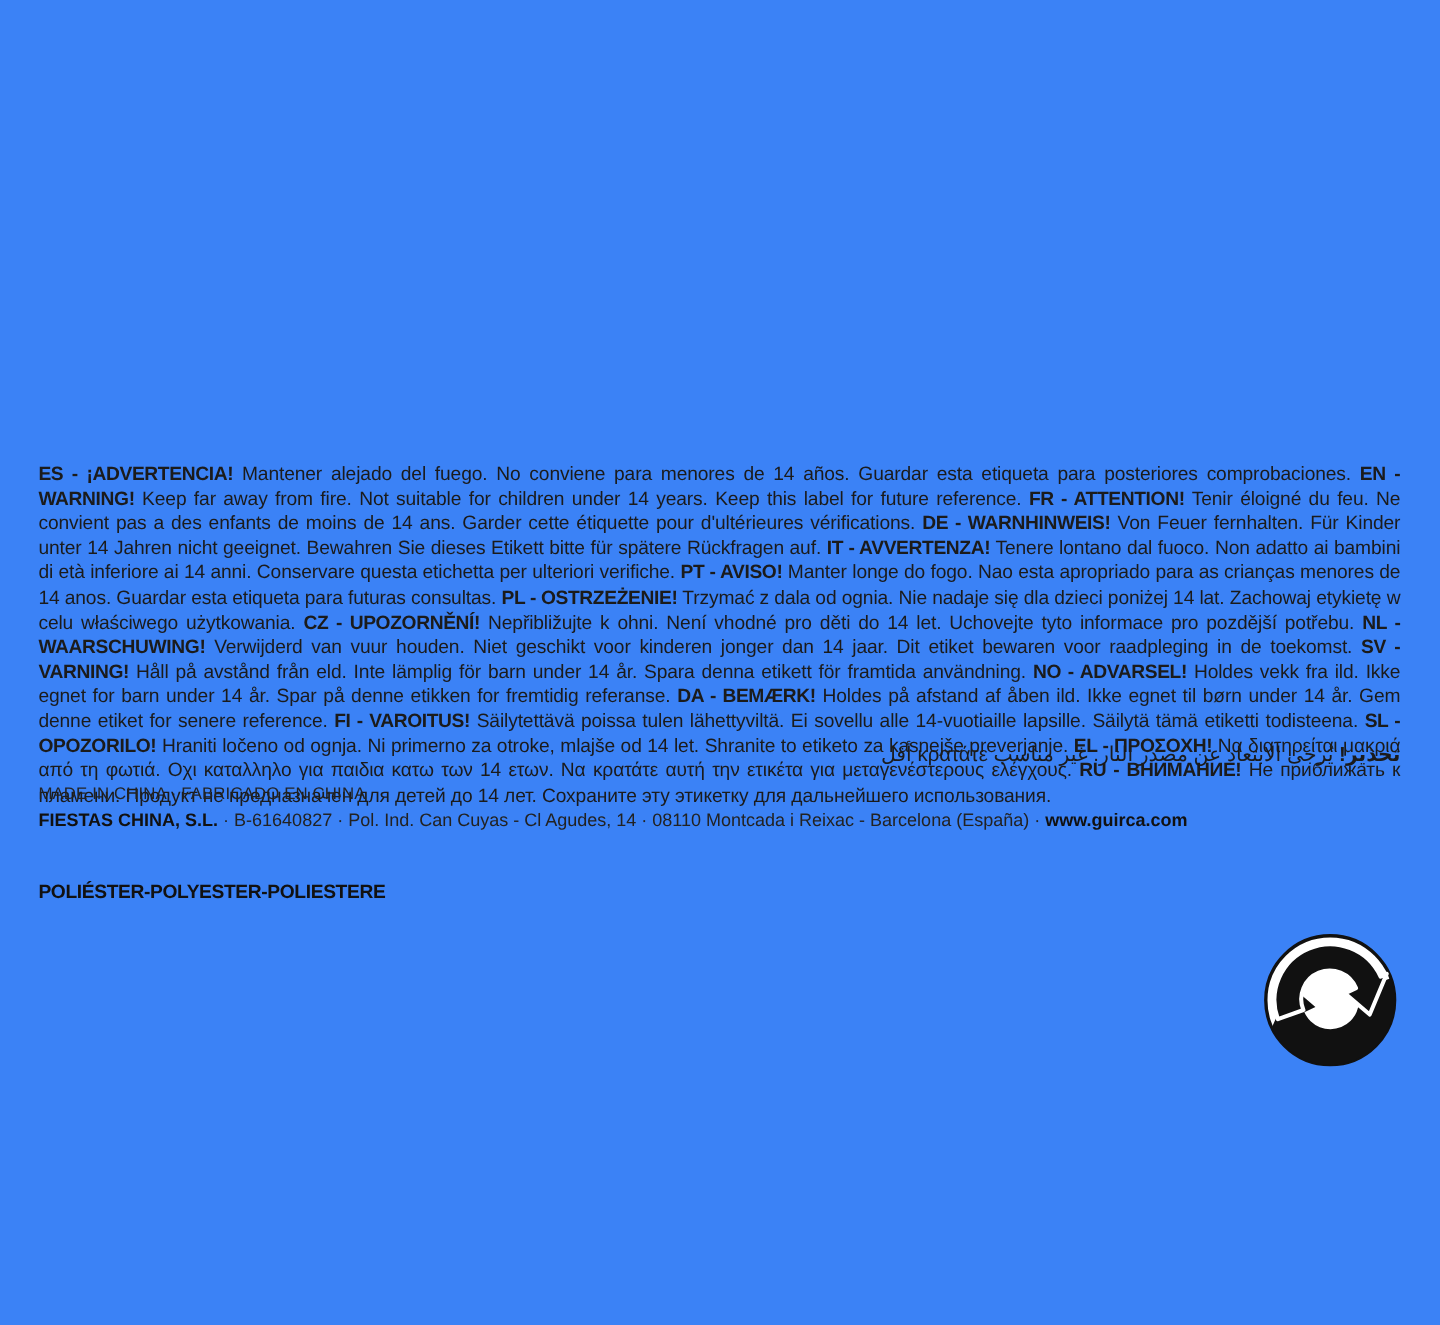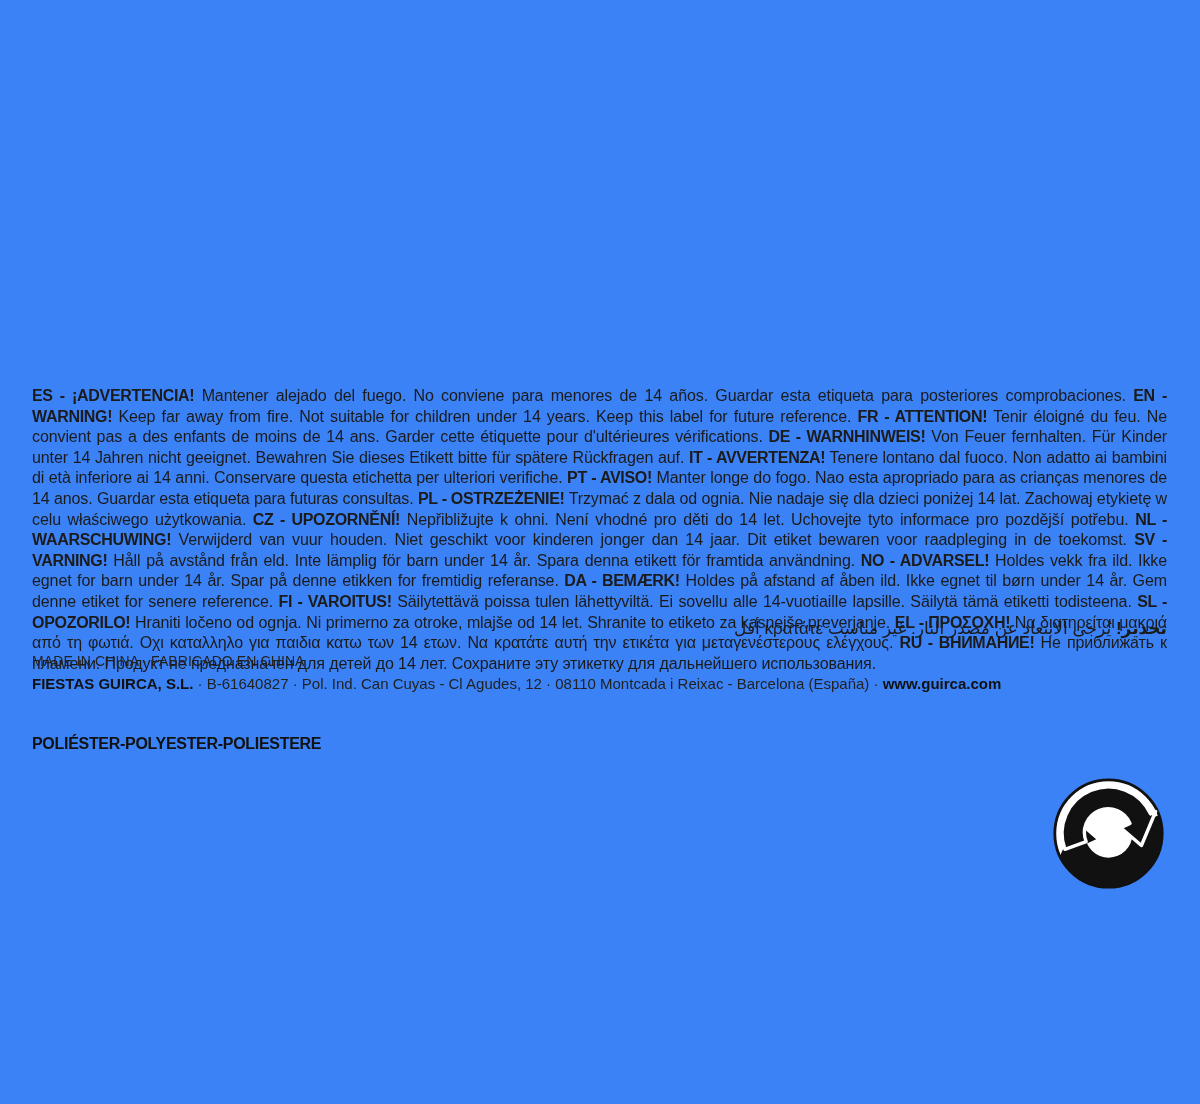--- a/index.html
+++ b/index.html
@@ -91,21 +91,21 @@
 
   <p class="warnings"><b>ES - ¡ADVERTENCIA!</b><span> Mantener alejado del fuego. No conviene para menores de 14 años. Guardar esta etiqueta para posteriores comprobaciones. </span><b>EN - WARNING!</b><span> Keep far away from fire. Not suitable for children under 14 years. Keep this label for future reference. </span><b>FR - ATTENTION!</b><span> Tenir éloigné du feu. Ne convient pas a des enfants de moins de 14 ans. Garder cette étiquette pour d'ultérieures vérifications. </span><b>DE - WARNHINWEIS!</b><span> Von Feuer fernhalten. Für Kinder unter 14 Jahren nicht geeignet. Bewahren Sie dieses Etikett bitte für spätere Rückfragen auf. </span><b>IT - AVVERTENZA!</b><span> Tenere lontano dal fuoco. Non adatto ai bambini di età inferiore ai 14 anni. Conservare questa etichetta per ulteriori verifiche. </span><b>PT - AVISO!</b><span> Manter longe do fogo. Nao esta apropriado para as crianças menores de 14 anos. Guardar esta etiqueta para futuras consultas. </span><b>PL - OSTRZEŻENIE!</b><span> Trzymać z dala od ognia. Nie nadaje się dla dzieci poniżej 14 lat. Zachowaj etykietę w celu właściwego użytkowania. </span><b>CZ - UPOZORNĚNÍ!</b><span> Nepřibližujte k ohni. Není vhodné pro děti do 14 let. Uchovejte tyto informace pro pozdější potřebu. </span><b>NL - WAARSCHUWING!</b><span> Verwijderd van vuur houden. Niet geschikt voor kinderen jonger dan 14 jaar. Dit etiket bewaren voor raadpleging in de toekomst. </span><b>SV - VARNING!</b><span> Håll på avstånd från eld. Inte lämplig för barn under 14 år. Spara denna etikett för framtida användning. </span><b>NO - ADVARSEL!</b><span> Holdes vekk fra ild. Ikke egnet for barn under 14 år. Spar på denne etikken for fremtidig referanse. </span><b>DA - BEMÆRK!</b><span> Holdes på afstand af åben ild. Ikke egnet til børn under 14 år. Gem denne etiket for senere reference. </span><b>FI - VAROITUS!</b><span> Säilytettävä poissa tulen lähettyviltä. Ei sovellu alle 14-vuotiaille lapsille. Säilytä tämä etiketti todisteena. </span><b>SL - OPOZORILO!</b><span> Hraniti ločeno od ognja. Ni primerno za otroke, mlajše od 14 let. Shranite to etiketo za kasnejše preverjanje. </span><b>EL - ΠΡΟΣΟΧΗ!</b><span> Να διατηρείται μακριά από τη φωτιά. Οχι καταλληλο για παιδια κατω των 14 ετων. Να κρατάτε αυτή την ετικέτα για μεταγενέστερους ελέγχους. </span><b>RU - ВНИМАНИЕ!</b><span> Не приближать к пламени. Продукт не предназначен для детей до 14 лет. Сохраните эту этикетку для дальнейшего использования. </span></p>
 
   <div class="arabic" dir="rtl">
     <b>تحذير!</b><span> يُرجى الابتعاد عن مصدر النار. غير مناسب κρατάτε أقل</span><br>
   </div>
 
   <div class="made-in">MADE IN CHINA · FABRICADO EN CHINA</div>
 
   <div class="company">
-    <b>FIESTAS GUIRCA, S.L.</b><span> · B-61640827 · Pol. Ind. Can Cuyas - Cl Agudes, 12 · 08110 Montcada i Reixac - Barcelona (España) · </span><b>www.guirca.com</b>
+    <b>FIESTAS CHINA, S.L.</b><span> · B-61640827 · Pol. Ind. Can Cuyas - Cl Agudes, 14 · 08110 Montcada i Reixac - Barcelona (España) · </span><b>www.guirca.com</b>
   </div>
 
   <div class="material">POLIÉSTER-POLYESTER-POLIESTERE</div>
 
   <svg class="green-dot" viewBox="0 0 200 200" xmlns="http://www.w3.org/2000/svg" aria-hidden="true">
     <circle cx="100" cy="100" r="95" fill="#ffffff" stroke="#111111" stroke-width="5"></circle>
     <path fill="#111111" d="M189.3,67.5 A95,95 0 0 1 13.9,140.1 L41.7,78.8 L78.2,110.1 L61.9,117.7 A42,42 0 0 0 139.5,85.6 Z"></path>
     <path fill="#111111" stroke="#ffffff" stroke-width="6" stroke-linejoin="round" d="M22.9,128.0 A82,82 0 0 1 174.3,65.3 L183.4,61.1 L158.3,121.2 L121.7,89.9 L138.1,82.2 A42,42 0 0 0 60.5,114.4 Z"></path>
   </svg>
 

